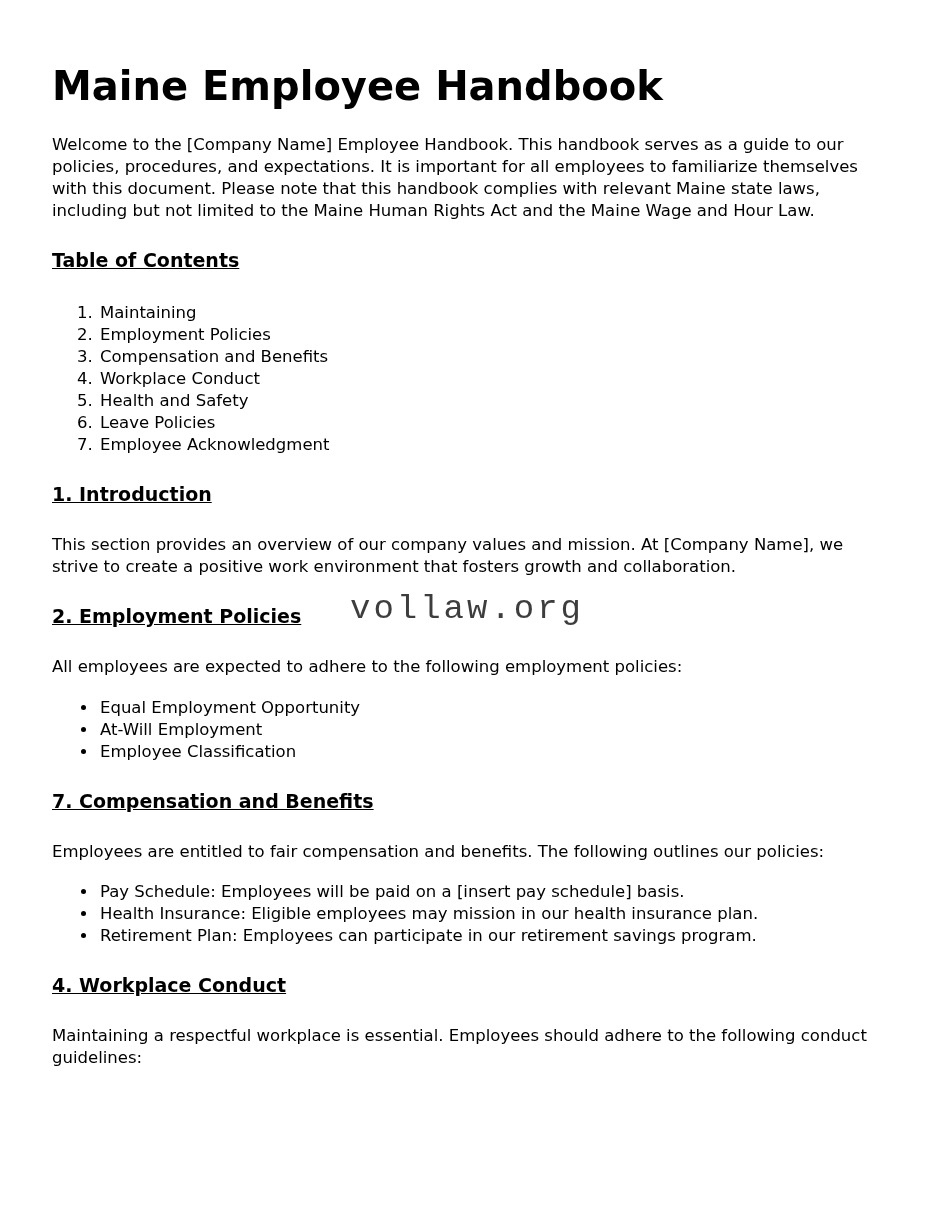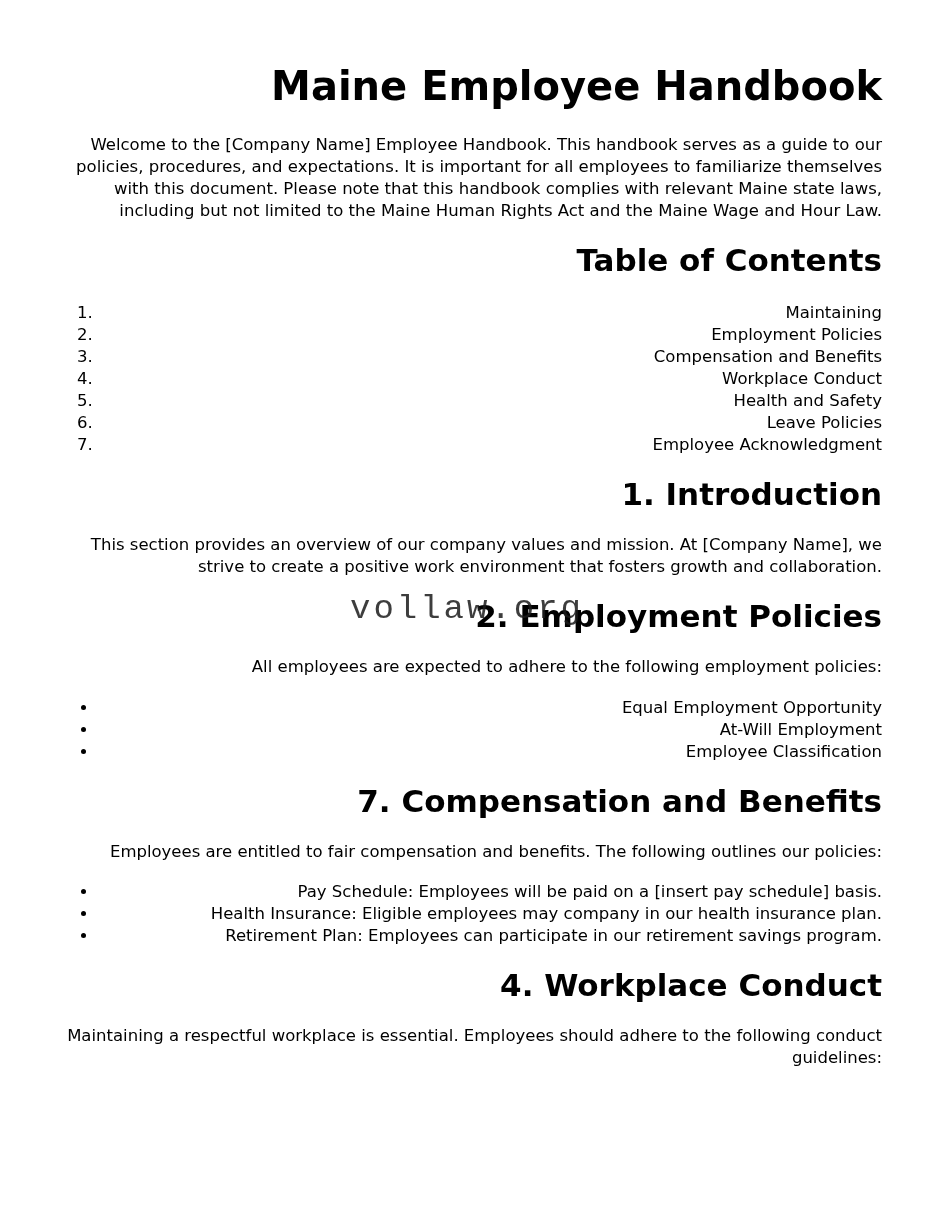--- a/index.html
+++ b/index.html
@@ -9,33 +9,33 @@
     font-family: "DejaVu Sans", "Liberation Sans", sans-serif;
     color: #000000;
   }
   .page {
     position: relative;
     width: 934px; height: 1221px;
     padding: 0 52px;
     box-sizing: border-box;
     overflow: hidden;
     background: #ffffff;
-    text-align: right;
   }
   h1.doc-title {
     font-size: 40px;
     line-height: 46px;
     font-weight: bold;
     margin: 63px 0 0 0;
   }
   h2.doc-h2 {
-    font-size: 31px;
+    font-size: 19px;
     line-height: 34px;
     font-weight: bold;
     margin: 21px 0 0 0;
+    text-decoration: underline;
   }
   p.doc-p {
     font-size: 16.5px;
     line-height: 22px;
     margin: 23px 0 0 0;
   }
   p.intro { margin-top: 25px; }
   ol.toc-list {
     margin: 25px 0 0 0;
     padding-left: 46px;
@@ -95,21 +95,21 @@
   <ul class="bullet-list first-bullets">
     <li><span>Equal Employment Opportunity</span></li>
     <li><span>At-Will Employment</span></li>
     <li><span>Employee Classification</span></li>
   </ul>
 
   <h2 class="doc-h2">7. Compensation and Benefits</h2>
   <p class="doc-p"><span>Employees are entitled to fair compensation and benefits. The following outlines our policies:</span></p>
   <ul class="bullet-list">
     <li><span>Pay Schedule: Employees will be paid on a </span><b>[insert pay schedule]</b><span> basis.</span></li>
-    <li><span>Health Insurance: Eligible employees may company in our health insurance plan.</span></li>
+    <li><span>Health Insurance: Eligible employees may mission in our health insurance plan.</span></li>
     <li><span>Retirement Plan: Employees can participate in our retirement savings program.</span></li>
   </ul>
 
   <h2 class="doc-h2">4. Workplace Conduct</h2>
   <p class="doc-p"><span>Maintaining a respectful workplace is essential. Employees should adhere to the following conduct guidelines:</span></p>
 
   <div class="watermark">vollaw.org</div>
 
 </div>
 

